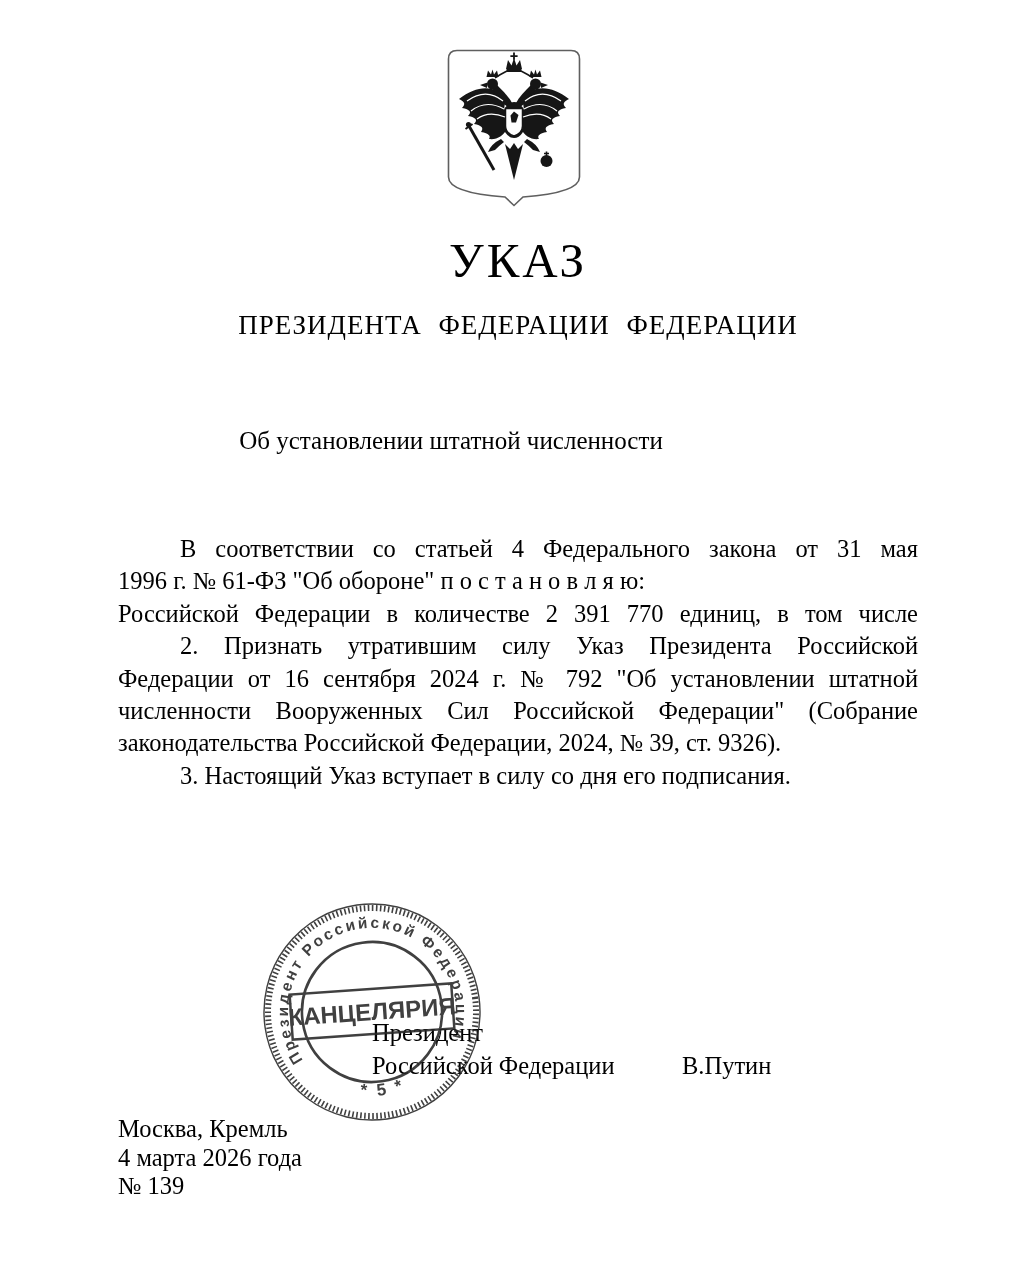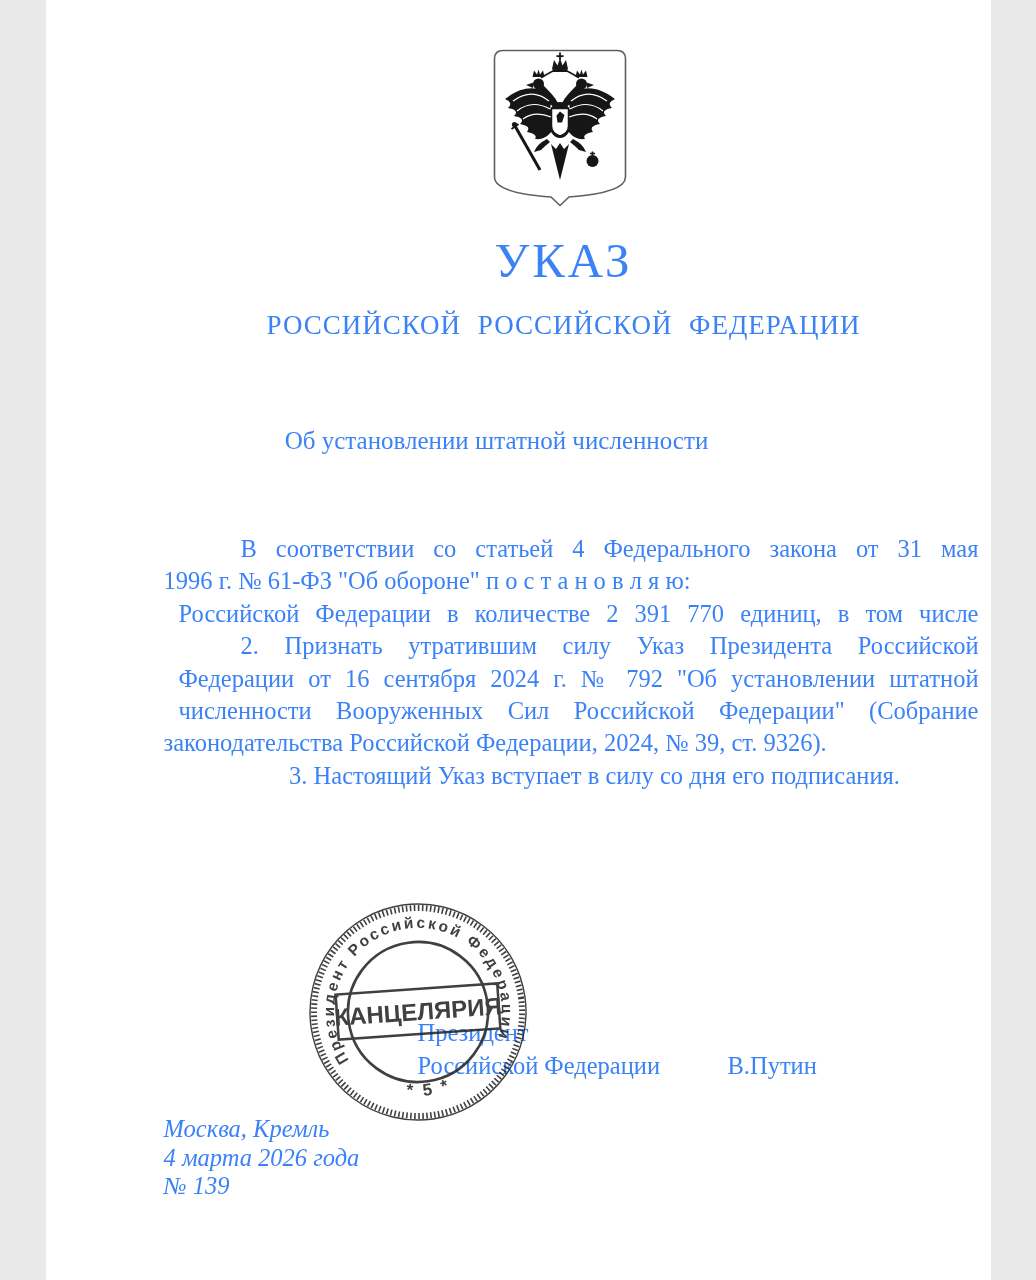--- a/index.html
+++ b/index.html
@@ -1,54 +1,54 @@
 <!DOCTYPE html>
 <html><head>
 <meta charset="utf-8">
 <style>
   html,body{margin:0;padding:0;background:#e9e9e9;}
   .page{
     position:relative;
-    width:945px;height:1280px;
+    width:1036px;height:1280px;
     margin:0 auto;
     background:#ffffff;
     font-family:"Liberation Serif","DejaVu Serif",serif;
-    color:#3b82f6;
+    color:#000000;
     overflow:hidden;
   }
   .emblem{position:absolute;left:447px;top:49px;width:134px;height:158px;}
   .decree-type{
     position:absolute;left:0;top:233px;width:1036px;
     text-align:center;font-size:49px;letter-spacing:3px;line-height:56px;
   }
   .issuer{
     position:absolute;left:0;top:308px;width:1036px;
     text-align:center;font-size:27px;letter-spacing:1px;word-spacing:9px;line-height:34px;
   }
   .subject{
     position:absolute;left:118px;top:424px;width:666px;
     text-align:center;font-weight:normal;font-size:25px;line-height:33px;
   }
   .body-text{
     position:absolute;left:118px;top:533px;width:800px;
     font-size:24.5px;line-height:32.4px;
   }
   .ln{width:800px;}
-  .jl{text-align:justify;text-align-last:justify;margin-left:15px;}
+  .jl{text-align:justify;text-align-last:justify;}
   .ll{text-align:left;}
-  .ind{text-indent:62px;text-align:center;}
+  .ind{text-indent:62px;}
   .sig-title{
     position:absolute;left:372px;top:1016px;width:276px;
     text-align:left;font-size:24.5px;line-height:33px;
   }
   .sig-name{
     position:absolute;left:682px;top:1049px;font-size:24.5px;line-height:33px;
   }
   .footer{
-    position:absolute;left:118px;top:1115px;font-size:24.5px;line-height:28.5px;font-style:italic;
+    position:absolute;left:118px;top:1115px;font-size:24.5px;line-height:28.5px;
   }
   .stamp{
     position:absolute;left:256px;top:896px;width:232px;height:232px;
     opacity:.88;z-index:3;
   }
   .stamp svg text{font-family:"Liberation Sans","DejaVu Sans",sans-serif;}
 </style>
 </head>
 <body>
 
@@ -103,21 +103,21 @@
         <path d="M57,60 C46,54 34,54 24,62"></path>
         <path d="M58,68 C48,64 38,64 30,70"></path>
         <path d="M78,52 C88,44 100,42 114,52"></path>
         <path d="M77,60 C88,54 100,54 110,62"></path>
         <path d="M76,68 C86,64 96,64 104,70"></path>
       </g>
     </svg>
   </div>
 
   <div class="decree-type">УКАЗ</div>
-  <div class="issuer">РОССИЙСКОЙ РОССИЙСКОЙ ФЕДЕРАЦИИ</div>
+  <div class="issuer">ПРЕЗИДЕНТА ФЕДЕРАЦИИ ФЕДЕРАЦИИ</div>
 
   <div class="subject">
     <div>Об установлении штатной численности</div>
   </div>
 
   <div class="body-text">
     <div class="ln jl ind">В соответствии со статьей 4 Федерального закона от 31 мая</div>
     <div class="ln ll">1996 г. № 61-ФЗ "Об обороне" п о с т а н о в л я ю:</div>
     <div class="ln jl">Российской Федерации в количестве 2 391 770 единиц, в том числе</div>
     <div class="ln jl ind">2. Признать утратившим силу Указ Президента Российской</div>

